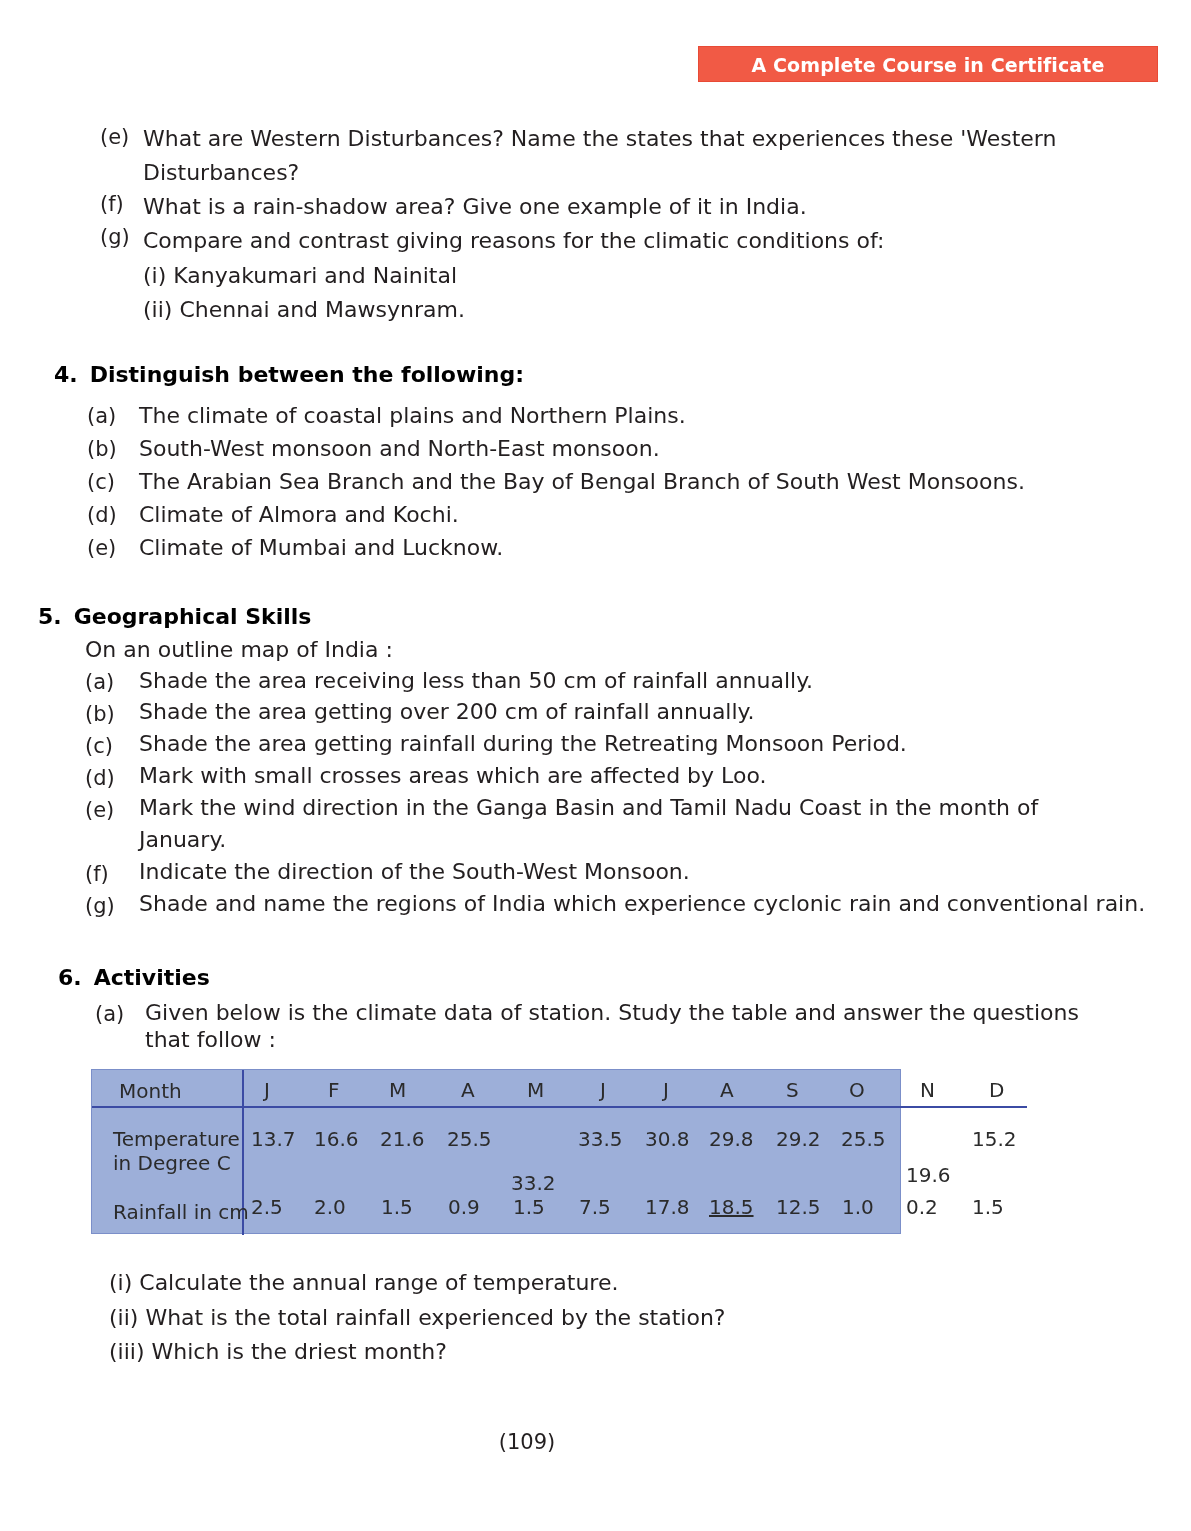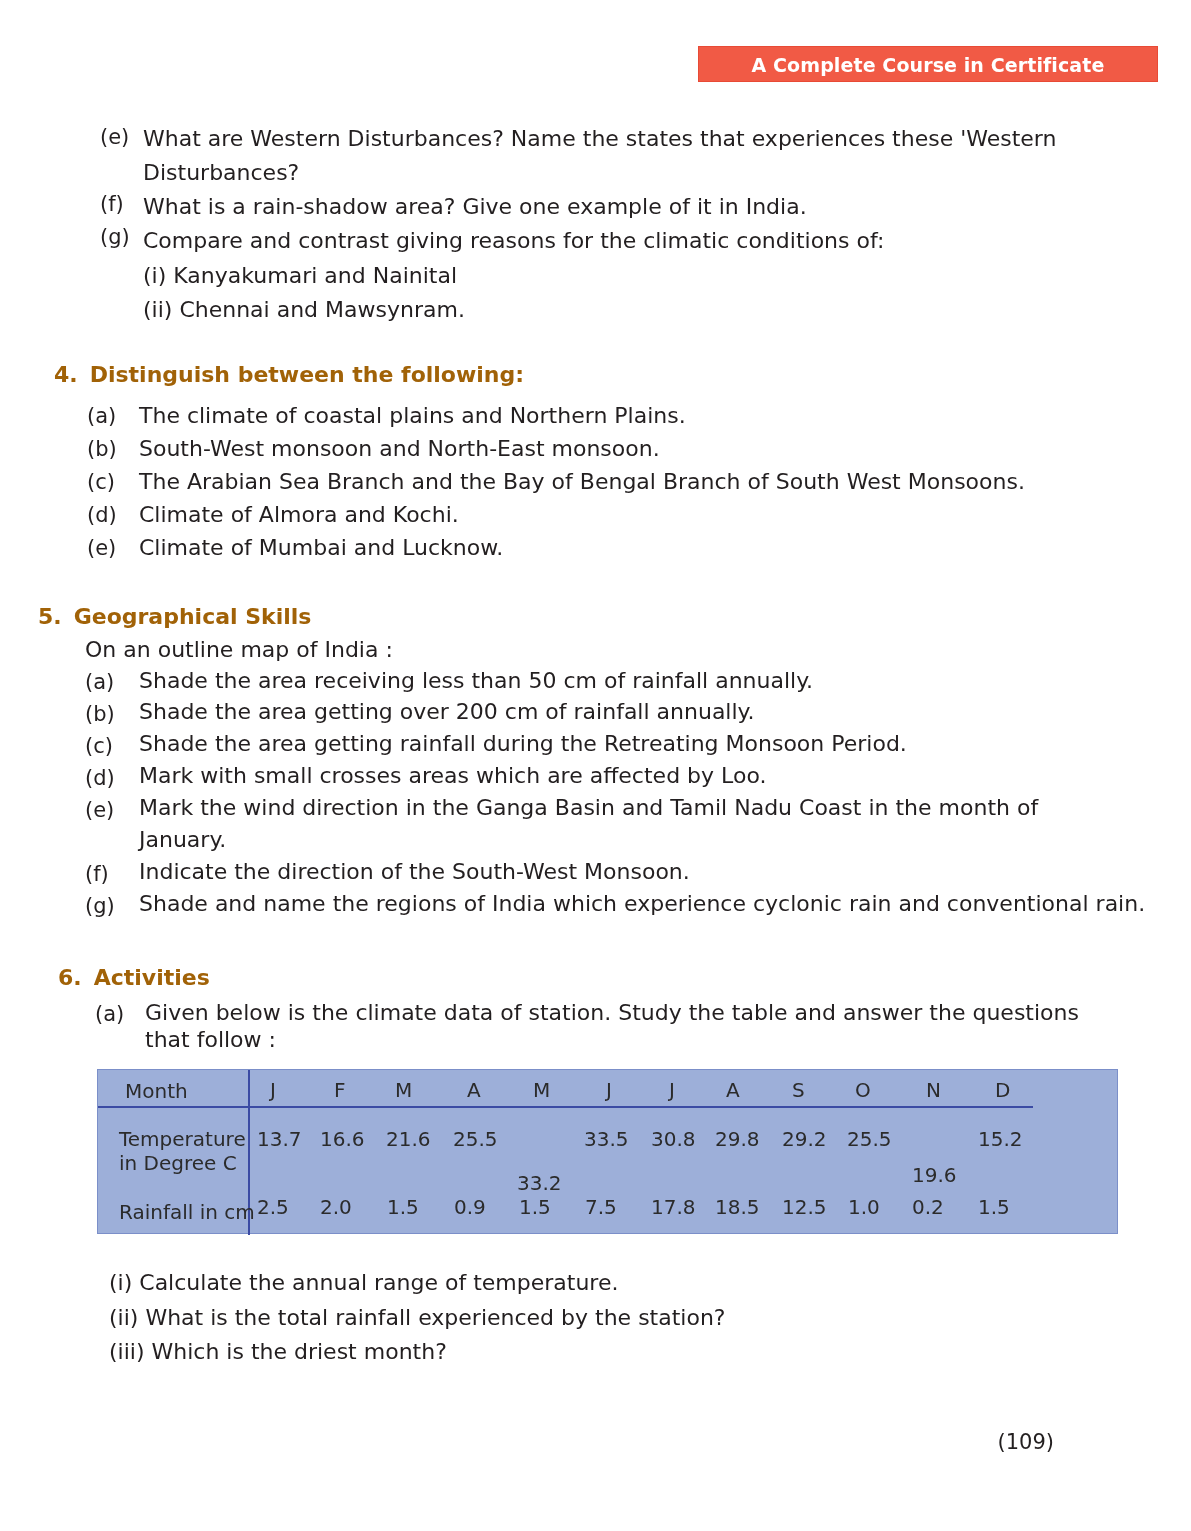--- a/index.html
+++ b/index.html
@@ -9,32 +9,32 @@
   }
   .header-badge {
     position: absolute; left: 698px; top: 46px; width: 460px; height: 36px;
     background: #f15a45; color: #ffffff; font-weight: bold; font-size: 19px;
     line-height: 36px; text-align: center; letter-spacing: 0.1px;
     border: 1px solid #e84a36; box-sizing: border-box;
   }
   .abs { position: absolute; white-space: nowrap; font-size: 22px; line-height: 30px; }
   .label { position: absolute; font-size: 21px; line-height: 30px; }
   .heading {
-    position: absolute; font-weight: bold; color: #a16207; font-size: 22px; line-height: 30px; white-space: nowrap;
+    position: absolute; font-weight: bold; color: #000000; font-size: 22px; line-height: 30px; white-space: nowrap;
   }
   .heading .num { display: inline-block; margin-right: 12px; }
   .table-wrap {
-    position: absolute; left: 97px; top: 1069px; width: 1021px; height: 165px;
+    position: absolute; left: 91px; top: 1069px; width: 810px; height: 165px;
     background: #9dafd9; border: 1px solid #7b8fc9; box-sizing: border-box;
   }
   .tbl-vline { position: absolute; left: 150px; top: 0; width: 2px; height: 165px; background: #3b4ba4; }
   .tbl-hline { position: absolute; left: 0; top: 36px; width: 935px; height: 2px; background: #3b4ba4; }
   .cell { position: absolute; font-size: 20px; line-height: 24px; color: #2b2b2b; white-space: nowrap; }
   .rowhead { position: absolute; font-size: 20px; line-height: 24px; color: #2b2b2b; white-space: nowrap; }
-  .page-number { position: absolute; left: 0; width: 1054px; top: 1430px; text-align: right; font-size: 21px; }
+  .page-number { position: absolute; left: 0; width: 1054px; top: 1430px; text-align: center; font-size: 21px; }
 </style>
 </head>
 <body>
 
 <div class="header-badge">A Complete Course in Certificate Geography-II</div>
 
 <div>
   <div class="label" style="left:100px; top:122px;">(e)</div>
   <div class="abs" style="left:143px; top:124px;">What are Western Disturbances? Name the states that experiences these 'Western</div>
   <div class="abs" style="left:143px; top:158px;">Disturbances?</div>
@@ -129,21 +129,21 @@
   <div class="cell" style="left:814px; top:57px;margin-top:36px;">19.6</div>
   <div class="cell" style="left:880px; top:57px;">15.2</div>
 
   <div class="cell" style="left:159px; top:125px;">2.5</div>
   <div class="cell" style="left:222px; top:125px;">2.0</div>
   <div class="cell" style="left:289px; top:125px;">1.5</div>
   <div class="cell" style="left:356px; top:125px;">0.9</div>
   <div class="cell" style="left:421px; top:125px;">1.5</div>
   <div class="cell" style="left:487px; top:125px;">7.5</div>
   <div class="cell" style="left:553px; top:125px;">17.8</div>
-  <div class="cell" style="left:617px; top:125px;">18.5</div>
+  <div class="cell" style="left:617px; top:125px;text-decoration:underline;">18.5</div>
   <div class="cell" style="left:684px; top:125px;">12.5</div>
   <div class="cell" style="left:750px; top:125px;">1.0</div>
   <div class="cell" style="left:814px; top:125px;">0.2</div>
   <div class="cell" style="left:880px; top:125px;">1.5</div>
 </div>
 
 <div>
   <div class="abs" style="left:109px; top:1268px;">(i) Calculate the annual range of temperature.</div>
   <div class="abs" style="left:109px; top:1303px;">(ii) What is the total rainfall experienced by the station?</div>
   <div class="abs" style="left:109px; top:1337px;">(iii) Which is the driest month?</div>

